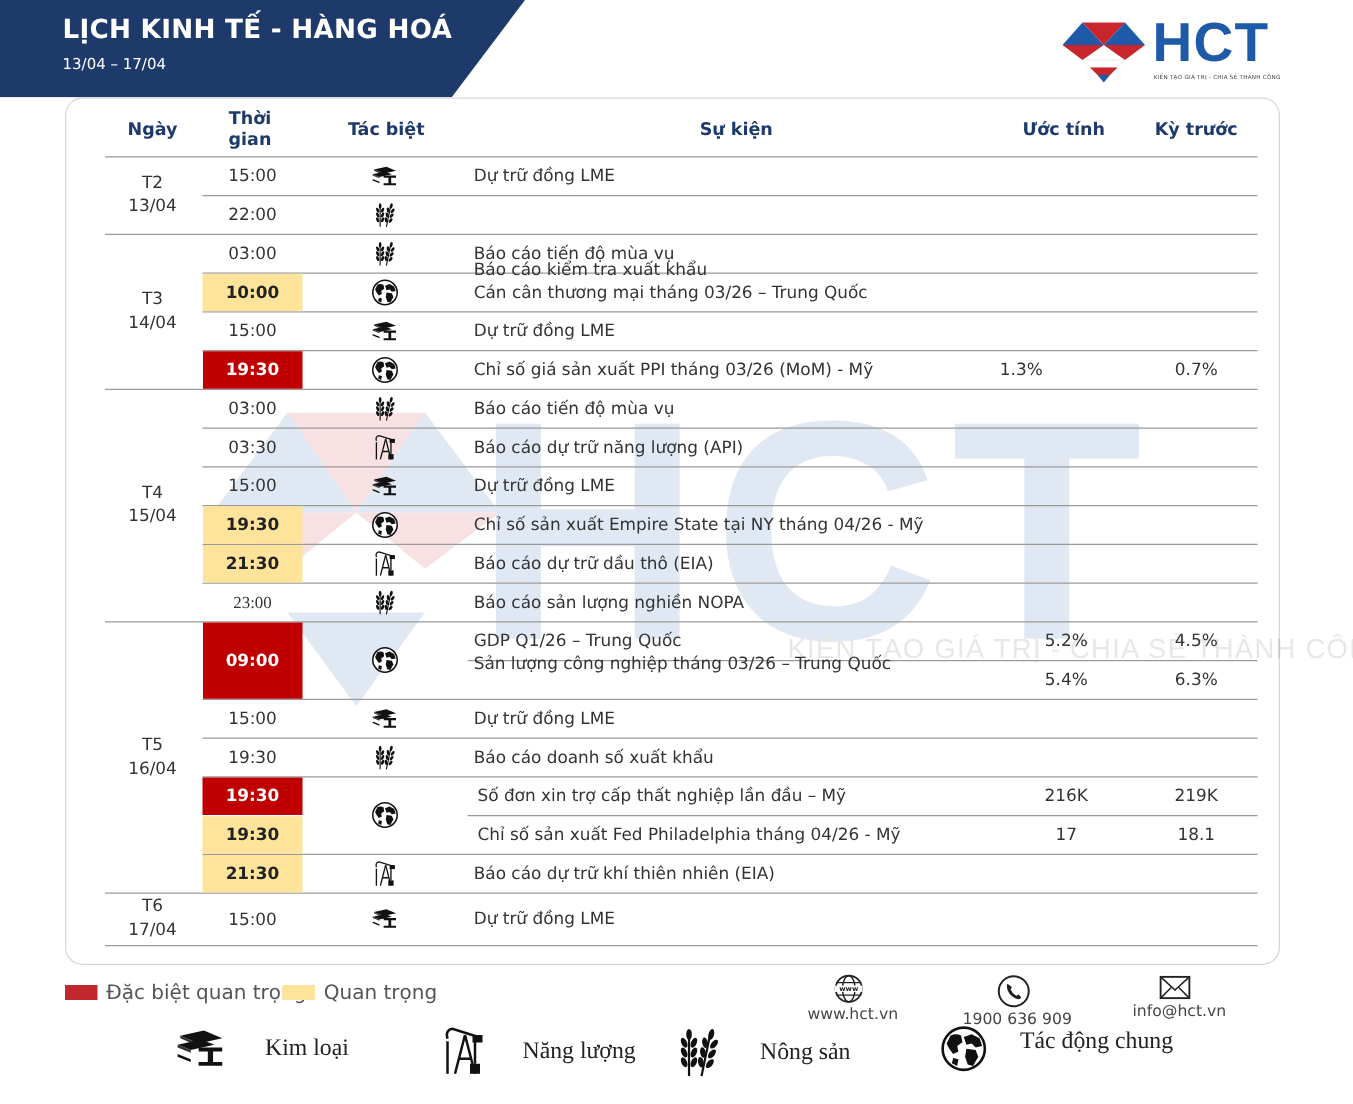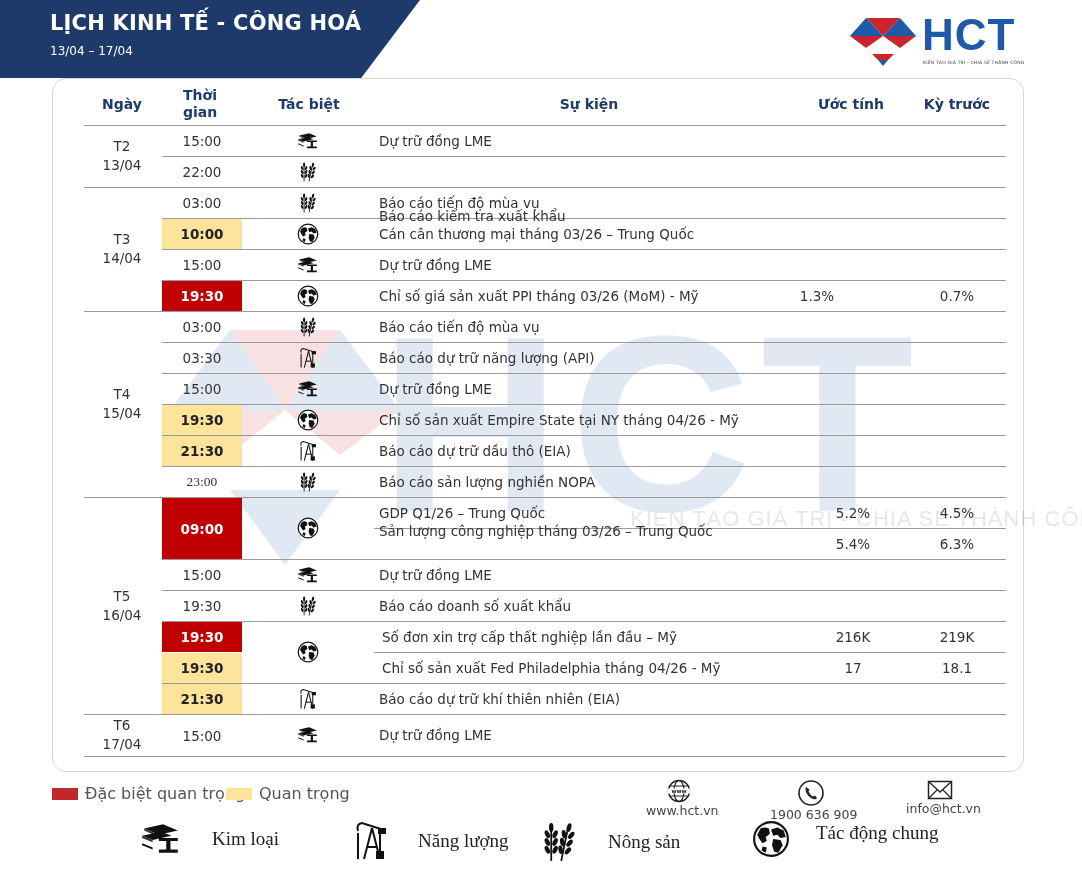--- a/index.html
+++ b/index.html
@@ -93,21 +93,21 @@
       <circle cx="18" cy="18" r="16" fill="#fff" stroke="#111" stroke-width="2"></circle>
       <path d="M8 8 Q12 6 16 8 L17 13 L13 16 L14 20 L10 22 L7 18 L5 14 Z" fill="#111"></path>
       <path d="M18 9 L24 7 L30 10 L32 16 L27 17 L24 14 L20 15 Z" fill="#111"></path>
       <path d="M20 18 L27 19 L29 24 L25 31 L21 30 L19 24 Z" fill="#111"></path>
       <path d="M10 25 L14 26 L13 31 L9 29 Z" fill="#111"></path>
     </symbol>
   </defs>
 </svg>
 
 <div class="banner"></div>
-<div class="banner-title">LỊCH KINH TẾ - CÔNG HOÁ</div>
+<div class="banner-title">LỊCH KINH TẾ - HÀNG HOÁ</div>
 <div class="banner-sub">13/04 – 17/04</div>
 
 <div class="logo">
   <svg width="66" height="52" viewBox="0 0 66 52">
     <polygon points="0,20 16,2 33,20" fill="#1e5aa8"></polygon>
     <polygon points="16,2 50,2 33,20" fill="#c8262c"></polygon>
     <polygon points="33,20 50,2 66,20" fill="#1e5aa8"></polygon>
     <polygon points="0,20 33,20 16,32" fill="#c8262c"></polygon>
     <polygon points="33,20 66,20 50,32" fill="#c8262c"></polygon>
     <polygon points="16,32 50,32 44,38 22,38" fill="#ffffff" stroke="#ddd" stroke-width="0.5"></polygon>

